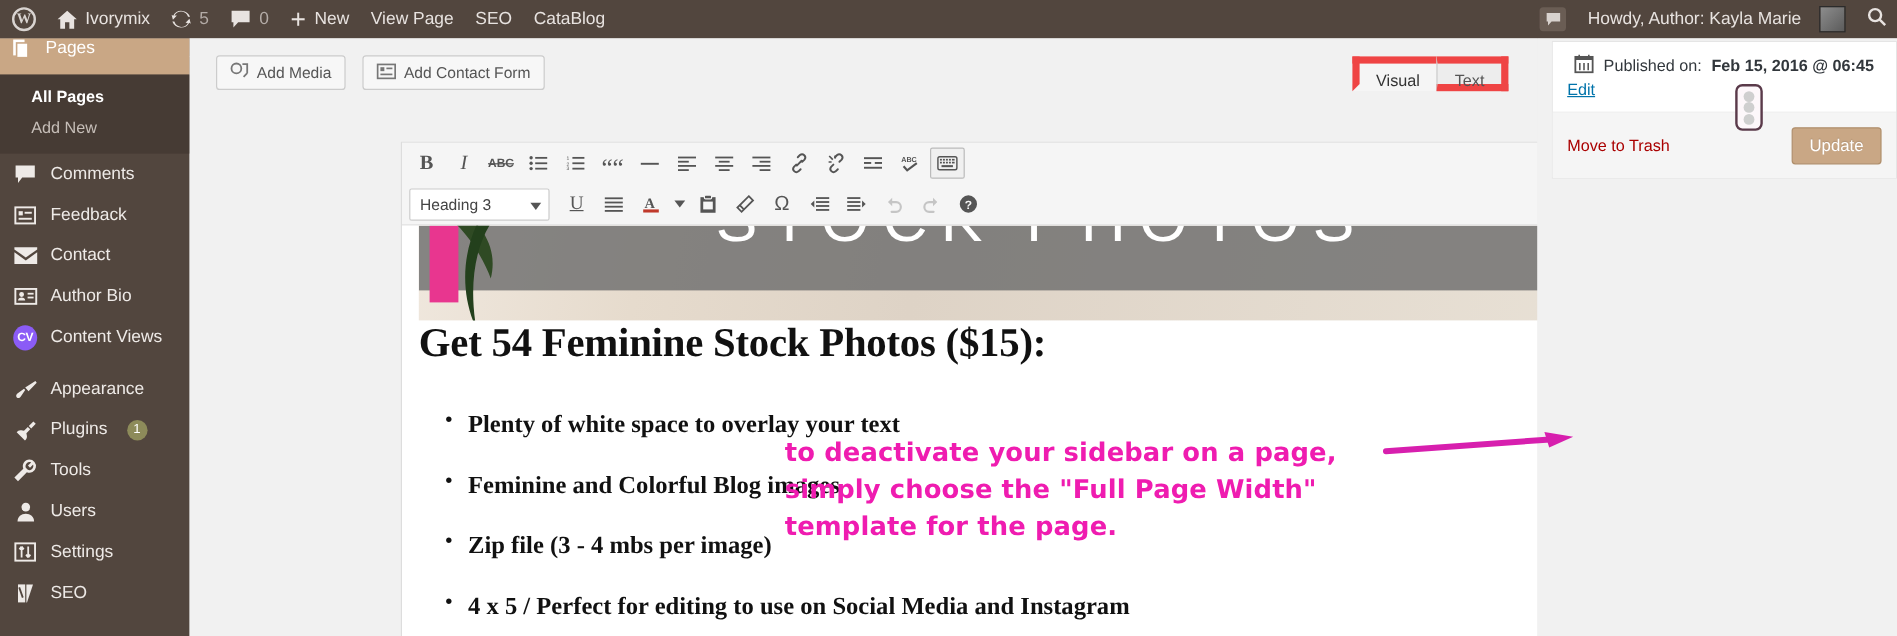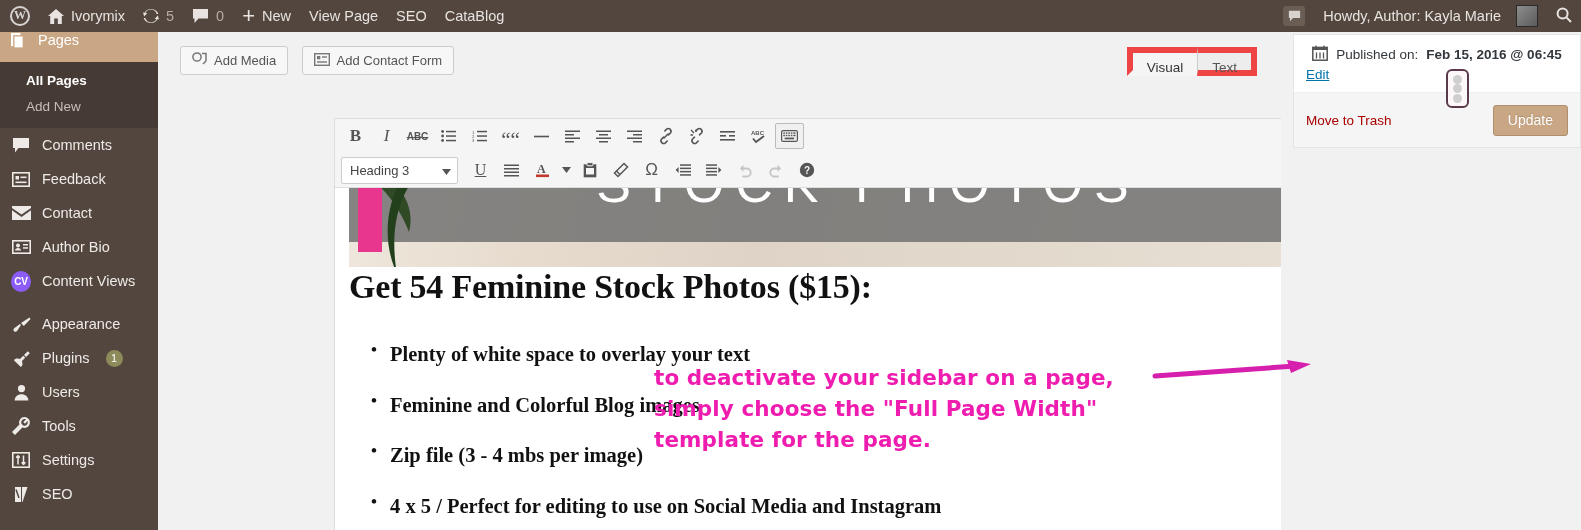--- a/index.html
+++ b/index.html
@@ -286,34 +286,34 @@
       <span class="mi">
         <svg width="19" height="17" viewBox="0 0 19 17">
             <path fill="#eeeae7" d="M15.8 1.2 12 5l2 2 3.8-3.8zM11.2 5.8 8 9l-2.2-.4c-1.5-.3-3 .3-3.9 1.6l6.9 6.9c1.3-.9 1.9-2.4 1.6-3.9L10 11l3.2-3.2z"></path>
           </svg>
       </span>
       <span>Plugins</span>
       <span class="badge">1</span>
     </div>
     <div class="m-item">
       <span class="mi">
+        <svg width="18" height="18" viewBox="0 0 18 18">
+            <path fill="#eeeae7" d="M12.5 0a5.5 5.5 0 0 0-5.1 7.6L0 15l3 3 7.4-7.4A5.5 5.5 0 1 0 12.5 0zm0 2.1c.5 0 1 .1 1.4.3l-2.6 2.6 1.7 1.7 2.6-2.6c.5 1.5 0 3.3-1.4 4.2-.9.6-2 .6-3 .2L9.5 6.8c-.5-1.2-.2-2.7.8-3.7.6-.6 1.4-1 2.2-1z"></path>
+          </svg>
+      </span>
+      <span>Tools</span>
+    </div>
+    <div class="m-item">
+      <span class="mi">
         <svg width="17" height="17" viewBox="0 0 17 17">
             <circle cx="8.5" cy="4.6" r="3.6" fill="#eeeae7"></circle>
             <path d="M1.6 16.5c0-3.8 3.1-6.3 6.9-6.3s6.9 2.5 6.9 6.3z" fill="#eeeae7"></path>
           </svg>
       </span>
       <span>Users</span>
-    </div>
-    <div class="m-item">
-      <span class="mi">
-        <svg width="18" height="18" viewBox="0 0 18 18">
-            <path fill="#eeeae7" d="M12.5 0a5.5 5.5 0 0 0-5.1 7.6L0 15l3 3 7.4-7.4A5.5 5.5 0 1 0 12.5 0zm0 2.1c.5 0 1 .1 1.4.3l-2.6 2.6 1.7 1.7 2.6-2.6c.5 1.5 0 3.3-1.4 4.2-.9.6-2 .6-3 .2L9.5 6.8c-.5-1.2-.2-2.7.8-3.7.6-.6 1.4-1 2.2-1z"></path>
-          </svg>
-      </span>
-      <span>Tools</span>
     </div>
     <div class="m-item">
       <span class="mi">
         <svg width="18" height="16" viewBox="0 0 18 16">
             <rect x="0.8" y="0.8" width="16.4" height="14.4" fill="none" stroke="#eeeae7" stroke-width="1.6"></rect>
             <path d="M6 3.5v9M6 3.5 4.2 5.8M6 3.5 7.8 5.8M11.5 12.5v-9M11.5 12.5l-1.8-2.3M11.5 12.5l1.8-2.3" stroke="#eeeae7" stroke-width="1.5" fill="none"></path>
           </svg>
       </span>
       <span>Settings</span>
     </div>

